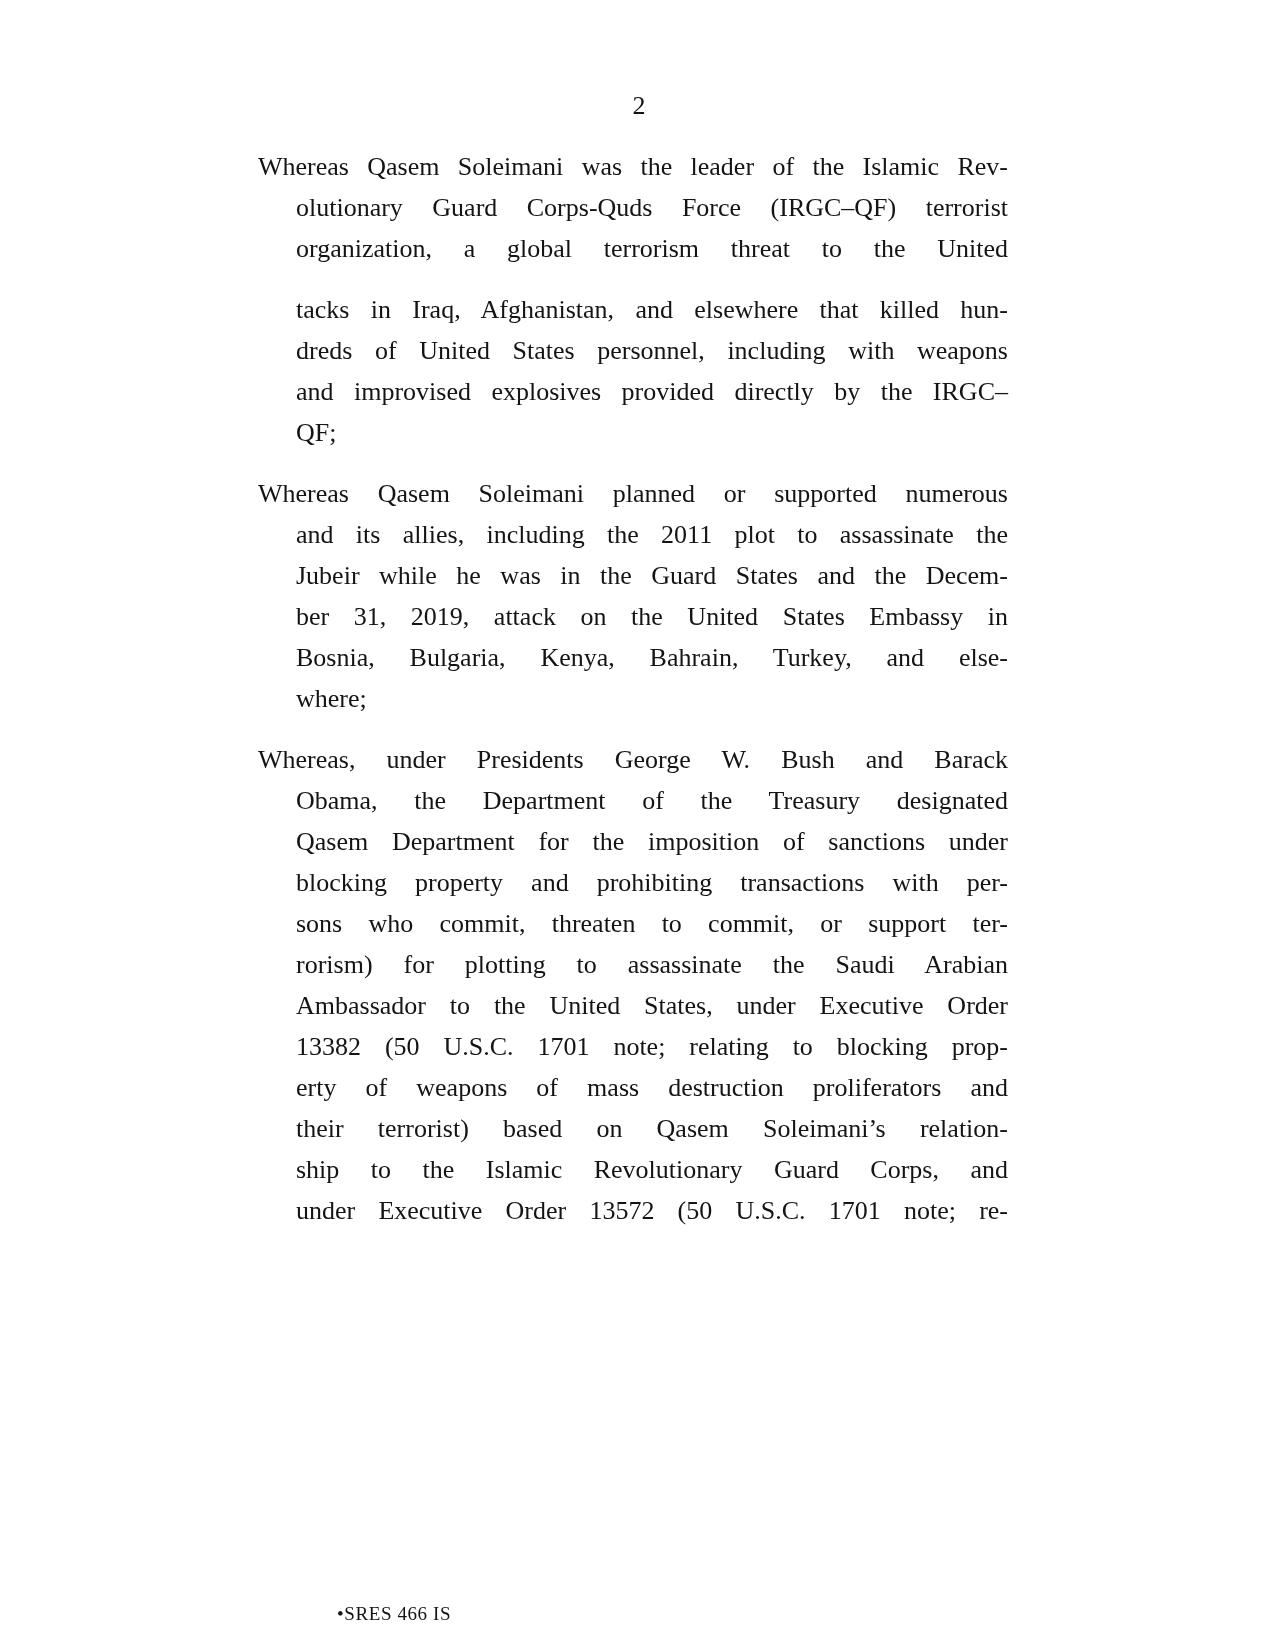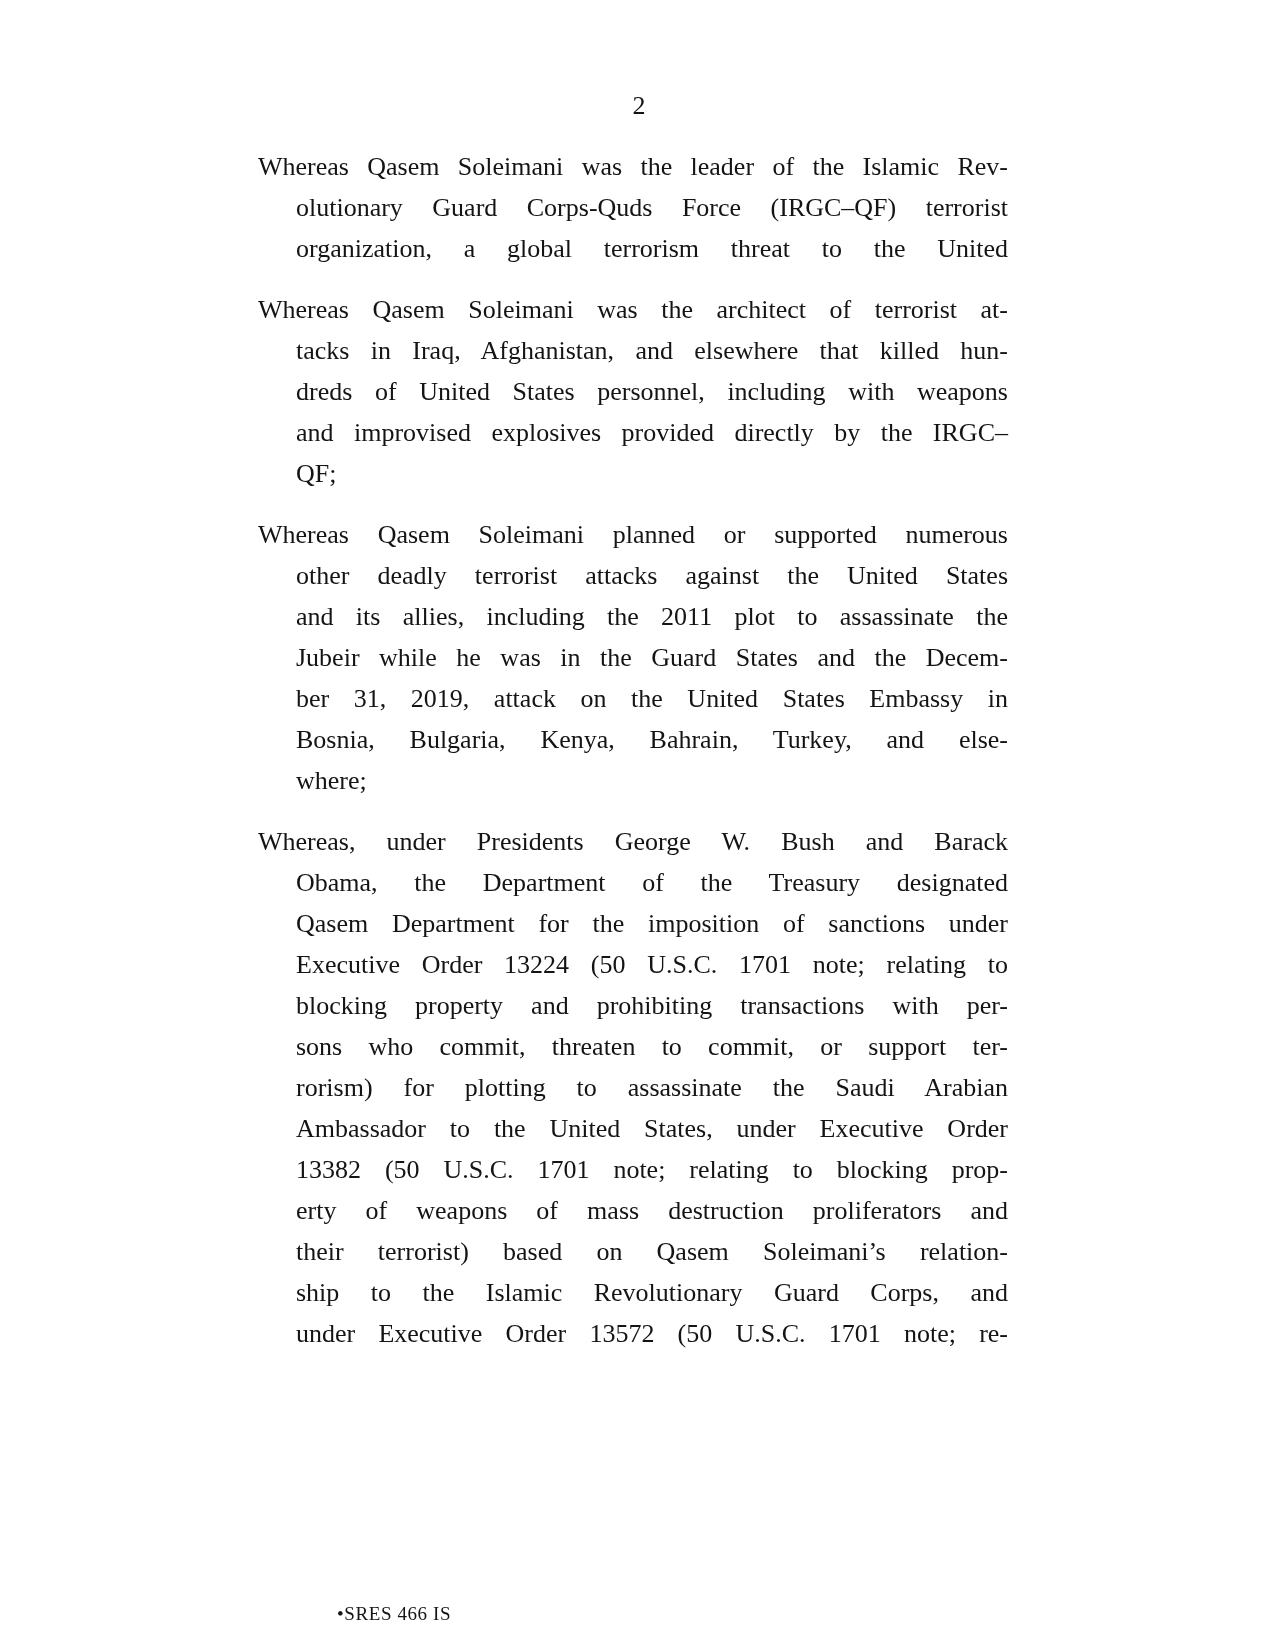--- a/index.html
+++ b/index.html
@@ -63,40 +63,37 @@
 
 <div class="page-number">2</div>
 
 <div class="body-text">
     <div class="paragraph">
       <div class="line first">Whereas Qasem Soleimani was the leader of the Islamic Rev-</div>
       <div class="line">olutionary Guard Corps-Quds Force (IRGC–QF) terrorist</div>
       <div class="line">organization, a global terrorism threat to the United</div>
     </div>
     <div class="paragraph">
-      <div class="line first">Whereas Qasem Soleimani was the architect of terrorist at-</div>
       <div class="line">tacks in Iraq, Afghanistan, and elsewhere that killed hun-</div>
       <div class="line">dreds of United States personnel, including with weapons</div>
       <div class="line">and improvised explosives provided directly by the IRGC–</div>
       <div class="line para-end">QF;</div>
     </div>
     <div class="paragraph">
       <div class="line first">Whereas Qasem Soleimani planned or supported numerous</div>
-      <div class="line">other deadly terrorist attacks against the United States</div>
       <div class="line">and its allies, including the 2011 plot to assassinate the</div>
       <div class="line">Jubeir while he was in the Guard States and the Decem-</div>
       <div class="line">ber 31, 2019, attack on the United States Embassy in</div>
       <div class="line">Bosnia, Bulgaria, Kenya, Bahrain, Turkey, and else-</div>
       <div class="line para-end">where;</div>
     </div>
     <div class="paragraph">
       <div class="line first">Whereas, under Presidents George W. Bush and Barack</div>
       <div class="line">Obama, the Department of the Treasury designated</div>
       <div class="line">Qasem Department for the imposition of sanctions under</div>
-      <div class="line">Executive Order 13224 (50 U.S.C. 1701 note; relating to</div>
       <div class="line">blocking property and prohibiting transactions with per-</div>
       <div class="line">sons who commit, threaten to commit, or support ter-</div>
       <div class="line">rorism) for plotting to assassinate the Saudi Arabian</div>
       <div class="line">Ambassador to the United States, under Executive Order</div>
       <div class="line">13382 (50 U.S.C. 1701 note; relating to blocking prop-</div>
       <div class="line">erty of weapons of mass destruction proliferators and</div>
       <div class="line">their terrorist) based on Qasem Soleimani’s relation-</div>
       <div class="line">ship to the Islamic Revolutionary Guard Corps, and</div>
       <div class="line">under Executive Order 13572 (50 U.S.C. 1701 note; re-</div>
     </div>

